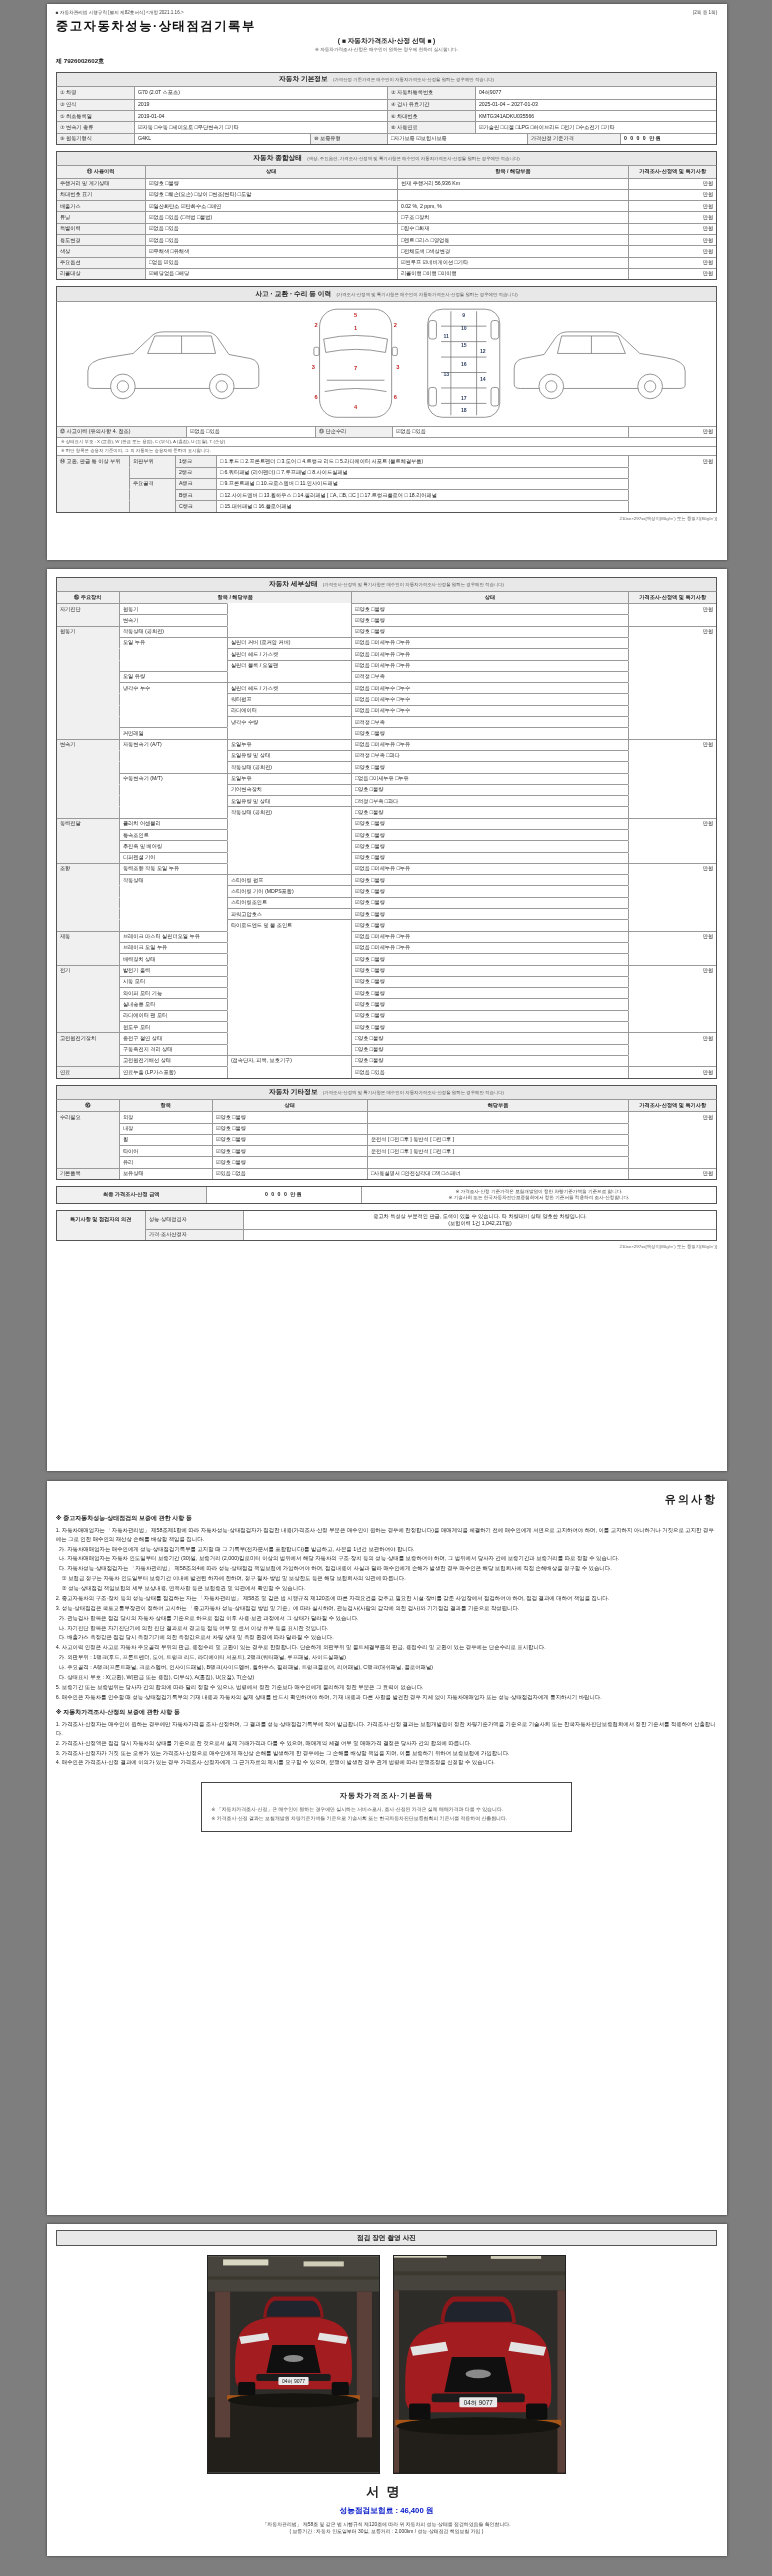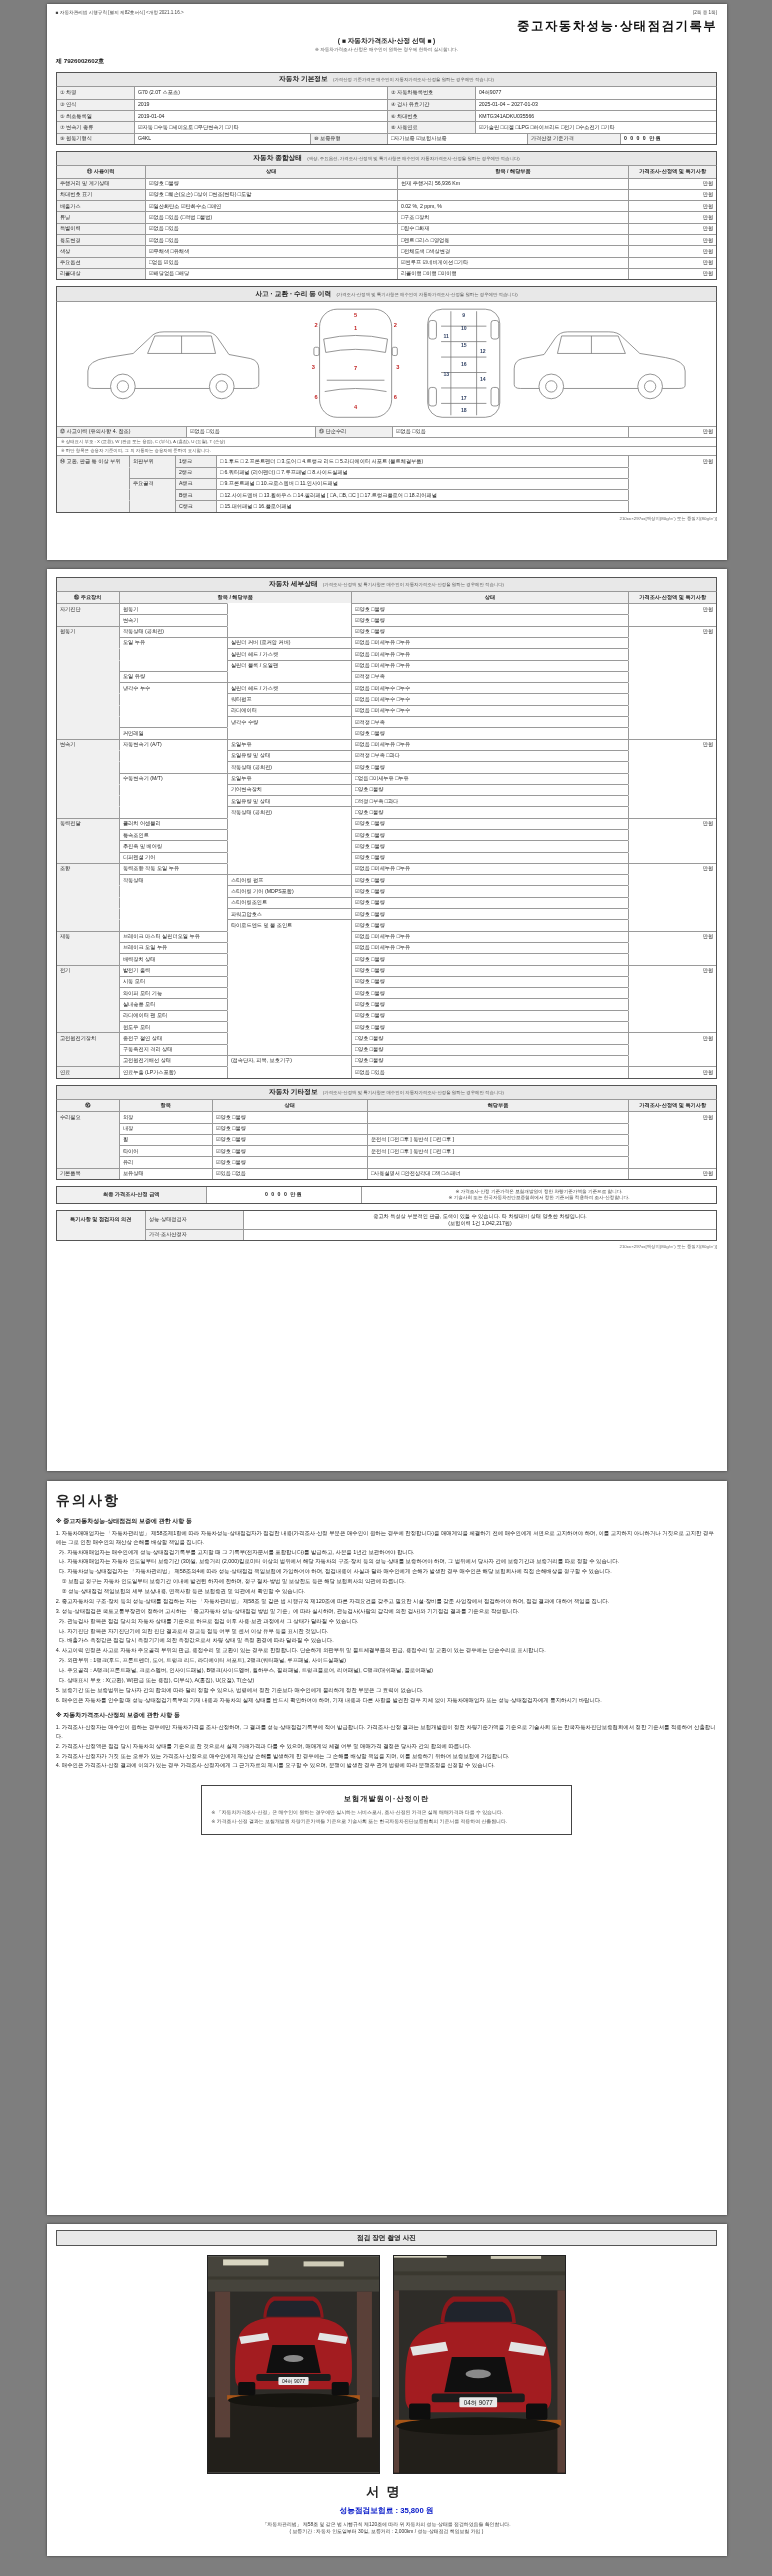--- a/index.html
+++ b/index.html
@@ -6,21 +6,21 @@
   html{background:#7e7e7e;}
   body{width:773px;min-height:2576px;background:#7e7e7e;font-family:"Liberation Sans","DejaVu Sans",sans-serif;color:#222;}
   .pages{padding:4.1px 0 5.2px;}
   .page{width:680px;margin:0 auto 9.3px;background:#fff;padding:6.2px 9.3px 8.2px;box-shadow:0 0 2.6px rgba(0,0,0,.55);}
   .p1{min-height:556px;}
   .p2{min-height:902px;}
   .p3{min-height:734px;}
   .p4{min-height:332px;}
   .tiny{font-size:4.6px;color:#444;}
   .form-ref-row{display:flex;justify-content:space-between;align-items:flex-start;}
-  h1.title{text-align:right;font-size:12.4px;letter-spacing:1.5px;margin-top:3.1px;color:#111;}
+  h1.title{text-align:left;font-size:12.4px;letter-spacing:1.5px;margin-top:3.1px;color:#111;}
   .subtitle{text-align:center;font-size:6.7px;font-weight:bold;margin-top:1.5px;}
   .subnote{text-align:center;font-size:4.6px;color:#555;margin-top:1px;}
   .docno{font-size:6.2px;font-weight:bold;margin:5.2px 0 2.1px;}
   .sec-head{border:1px solid #555;border-bottom:0.5px solid #999;background:#e8e8e8;display:flex;align-items:center;justify-content:center;gap:5.2px;padding:2.1px 3.1px;margin-top:6.2px;}
   .sec-title{font-weight:bold;font-size:6.7px;}
   .sec-note{font-size:4.4px;color:#555;}
   .tbl{border:1px solid #555;border-top:none;background:#fff;}
   .row{display:grid;}
   .row>div{border-top:0.5px solid #9a9a9a;border-left:0.5px solid #9a9a9a;padding:1.5px 3.1px;font-size:5.2px;line-height:1.4;display:flex;align-items:center;min-height:11.3px;}
   .row>div:first-child{border-left:none;}
@@ -40,21 +40,21 @@
   .g-det-h{grid-template-columns:62px 232px 1fr 88px;}
   .g-etc{grid-template-columns:62px 93px 155px 1fr 88px;}
   .g-fin{grid-template-columns:149px 155px 1fr;}
   .g-op{grid-template-columns:88px 98px 1fr;}
   .g-one{grid-template-columns:1fr;}
   .diagcell{justify-content:center;padding:4.1px 2.1px;}
   .tinyrow>div{font-size:4.4px;color:#555;min-height:8.2px;padding:1px 4.1px;}
   .amount{font-weight:bold;letter-spacing:1px;justify-content:center;}
   .basebig{font-weight:bold;letter-spacing:1px;}
   .foot-note{text-align:right;font-size:4.4px;color:#666;margin-top:3.1px;}
-  .notice-title{text-align:left;font-size:14px;font-weight:bold;margin:5.2px 0 6.2px;letter-spacing:2.1px;}
+  .notice-title{text-align:right;font-size:11px;font-weight:bold;margin:5.2px 0 6.2px;letter-spacing:2.1px;}
   .notice-sec{font-weight:bold;font-size:6px;margin:7.2px 0 3.1px;}
   .np{font-size:5.4px;line-height:1.55;margin:1.5px 0;white-space:pre-wrap;color:#222;}
   .np.small{font-size:4.9px;color:#444;}
   .price-box{width:371px;margin:15.5px auto 3.1px;border:1px solid #444;padding:5.2px 9.3px 6.2px;}
   .price-box-title{text-align:center;font-weight:bold;font-size:7.2px;padding:2.1px 0 4.1px;letter-spacing:1px;}
   .photo-band{border:1px solid #555;background:#e8e8e8;text-align:center;font-weight:bold;font-size:6.7px;padding:2.6px;}
   .photo-row{display:flex;justify-content:center;gap:13.4px;margin:8.2px 0 4.1px;}
   .photo{border:0.5px solid #222;display:block;}
   .sign-title{text-align:center;font-size:13px;font-weight:bold;letter-spacing:7.2px;margin:9.3px 0 5.2px;}
   .fee{text-align:center;color:#0014c8;font-weight:bold;font-size:7.7px;margin:4.1px 0 5.2px;}
@@ -812,21 +812,21 @@
 
       <p class="np">1. 가격조사·산정자는 매수인이 원하는 경우에만 자동차가격을 조사·산정하며, 그 결과를 성능·상태점검기록부에 적어 발급합니다. 가격조사·산정 결과는 보험개발원이 정한 차량기준가액을 기준으로 기술사회 또는 한국자동차진단보증협회에서 정한 기준서를 적용하여 산출합니다.</p>
 
       <p class="np">2. 가격조사·산정액은 점검 당시 자동차의 상태를 기준으로 한 것으로서 실제 거래가격과 다를 수 있으며, 매매계약 체결 여부 및 매매가격 결정은 당사자 간의 합의에 따릅니다.</p>
 
       <p class="np">3. 가격조사·산정자가 거짓 또는 오류가 있는 가격조사·산정으로 매수인에게 재산상 손해를 발생하게 한 경우에는 그 손해를 배상할 책임을 지며, 이를 보증하기 위하여 보증보험에 가입합니다.</p>
 
       <p class="np">4. 매수인은 가격조사·산정 결과에 이의가 있는 경우 가격조사·산정자에게 그 근거자료의 제시를 요구할 수 있으며, 분쟁이 발생한 경우 관계 법령에 따라 분쟁조정을 신청할 수 있습니다.</p>
 
     <div class="price-box">
-      <div class="price-box-title">보험개발원이·산정이란</div>
+      <div class="price-box-title">자동차가격조사·기본품목</div>
 
         <p class="np small">※ 「자동차가격조사·산정」은 매수인이 원하는 경우에만 실시하는 서비스로서, 조사·산정된 가격은 실제 매매가격과 다를 수 있습니다.</p>
 
         <p class="np small">※ 가격조사·산정 결과는 보험개발원 차량기준가액을 기준으로 기술사회 또는 한국자동차진단보증협회의 기준서를 적용하여 산출됩니다.</p>
 
     </div>
   </div>
 
   <div class="page p4">
     <div class="photo-band">점검 장면 촬영 사진</div>
@@ -858,19 +858,19 @@
             <rect x="140" y="240" width="60" height="16" rx="2" fill="#e9e9e9"></rect>
             <text x="170" y="252" font-size="10" fill="#111" text-anchor="middle">04허 9077</text>
           </g>
         </g>
       </svg>
       <svg class="photo" width="173" height="219" viewBox="0 0 340 430">
         <use href="#carscene" transform="translate(-45,-20) scale(1.25)"></use>
       </svg>
     </div>
     <div class="sign-title">서명</div>
-    <div class="fee">성능점검보험료 : 35,800 원</div>
+    <div class="fee">성능점검보험료 : 46,400 원</div>
     <p class="sign-line">「자동차관리법」 제58조 및 같은 법 시행규칙 제120조에 따라 위 자동차의 성능·상태를 점검하였음을 확인합니다.</p>
     <p class="sign-line">( 보증기간 : 자동차 인도일부터 30일, 보증거리 : 2,000km / 성능·상태점검 책임보험 가입 )</p>
   </div>
 
 </div>
 
 
 </body></html>

